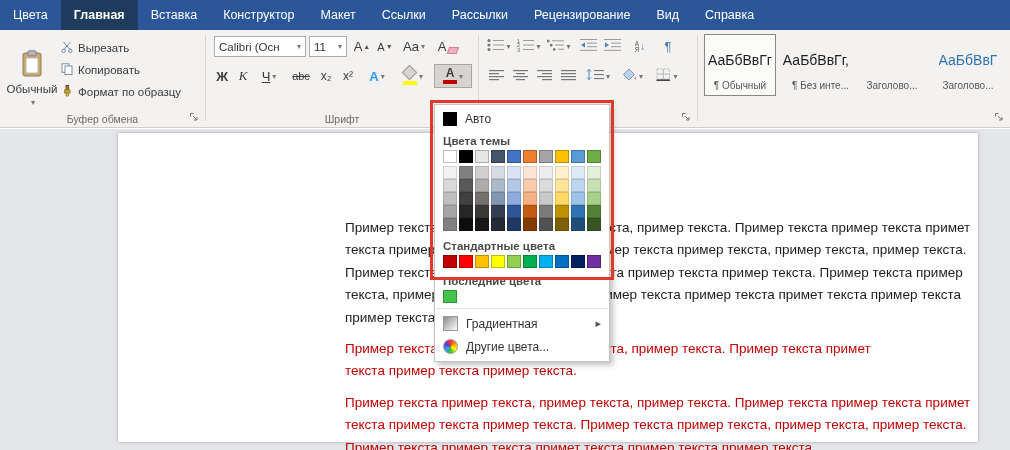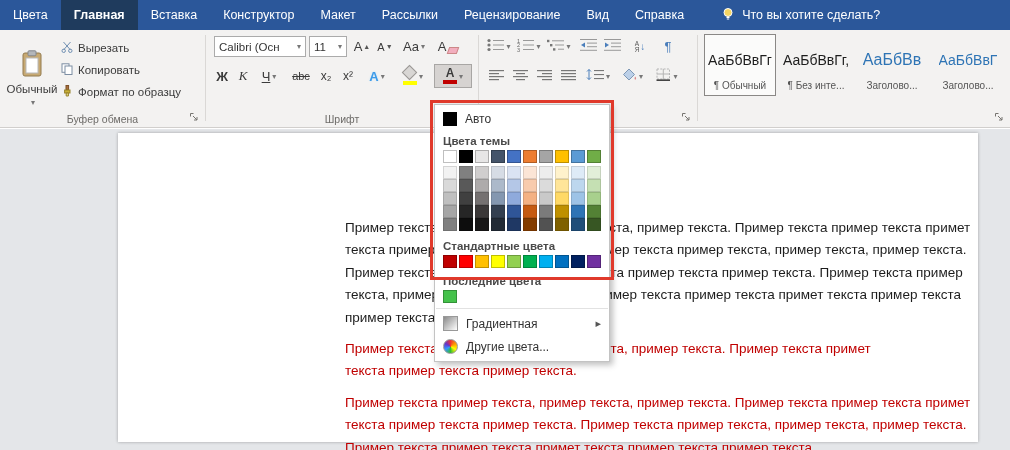--- a/index.html
+++ b/index.html
@@ -80,33 +80,25 @@
 <body>
 
 <div class="app">
 
   <div class="tabbar">
     <div class="tab">Цвета</div>
     <div class="tab active">Главная</div>
     <div class="tab">Вставка</div>
     <div class="tab">Конструктор</div>
     <div class="tab">Макет</div>
+    <div class="tab">Ссылки</div>
     <div class="tab">Рассылки</div>
     <div class="tab">Рецензирование</div>
     <div class="tab">Вид</div>
     <div class="tab">Справка</div>
-    <div class="tellme">
-      <span>
-        <svg width="14" height="14" viewBox="0 0 14 14">
-            <circle cx="7" cy="5.5" r="4" fill="#f5d563" stroke="#fff" stroke-width="1"></circle>
-            <path d="M5.5 10.5 h3 M5.8 12 h2.4" stroke="#fff" stroke-width="1.2" fill="none"></path>
-          </svg>
-      </span>
-      <span>Что вы хотите сделать?</span>
-    </div>
   </div>
 
   <div class="ribbon">
 
     <div class="grp" style="left:0;width:205px;">
       <div class="paste-btn">
         <span>
           <svg width="24" height="28" viewBox="0 0 24 28">
               <rect x="3" y="3" width="18" height="23" rx="2" fill="#c7a972" stroke="#937b4e"></rect>
               <rect x="8" y="0.8" width="8" height="5" rx="1" fill="#b3b6ba" stroke="#83878c"></rect>
@@ -364,26 +356,25 @@
           </svg>
       </div>
     </div>
     <div class="gsep" style="left:697px;"></div>
 
     <div class="grp" style="left:698px;width:312px;">
       <div class="stylebox sel" style="left:6px;">
         <div class="spreview">АаБбВвГг</div>
         <div class="sname">¶ Обычный</div>
       </div>
-      <div class="stylebox" style="left:82px;">
+      <div class="stylebox" style="left:82px;align-items:flex-end;">
         <div class="spreview">АаБбВвГг,</div>
         <div class="sname">¶ Без инте...</div>
       </div>
       <div class="stylebox hd1" style="left:158px;">
-        <div class="spreview">АаБбВв</div>
         <div class="sname">Заголово...</div>
       </div>
       <div class="stylebox hd2" style="left:234px;">
         <div class="spreview">АаБбВвГ</div>
         <div class="sname">Заголово...</div>
       </div>
       <div class="launcher">
         <svg width="10" height="10" viewBox="0 0 10 10">
             <path d="M1.5 4.5 V1.5 H4.5" stroke="#767470" fill="none"></path>
             <path d="M4 4 L8 8 M8 5 V8 H5" stroke="#767470" fill="none"></path>

